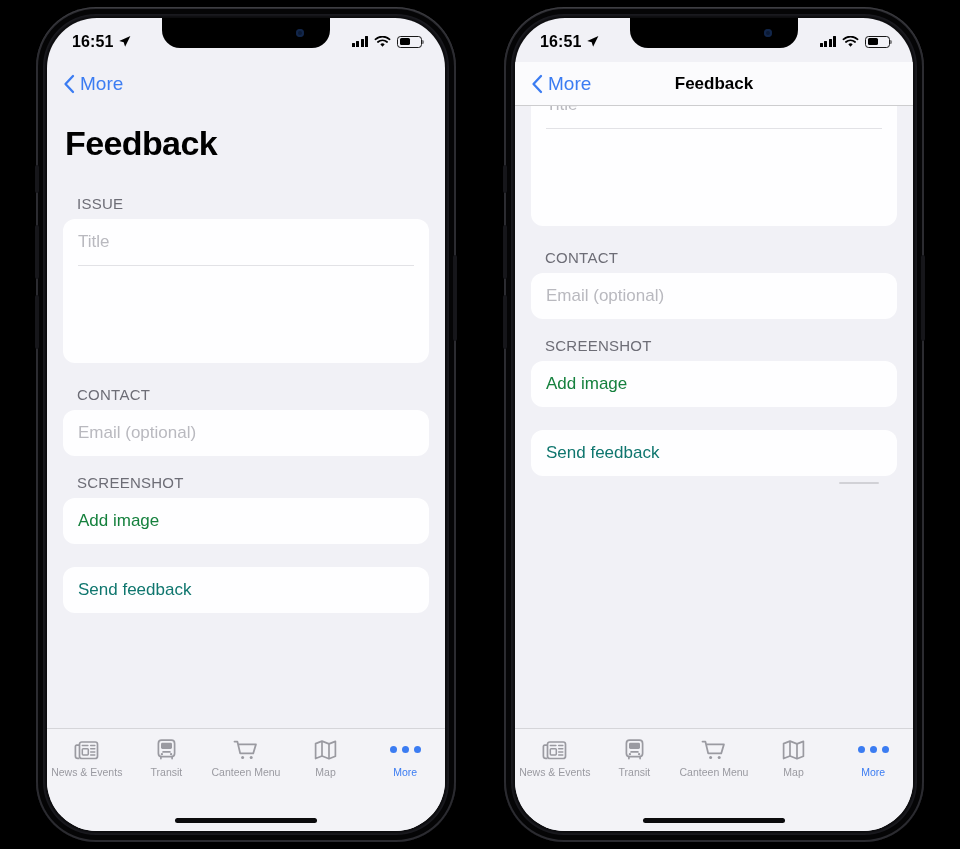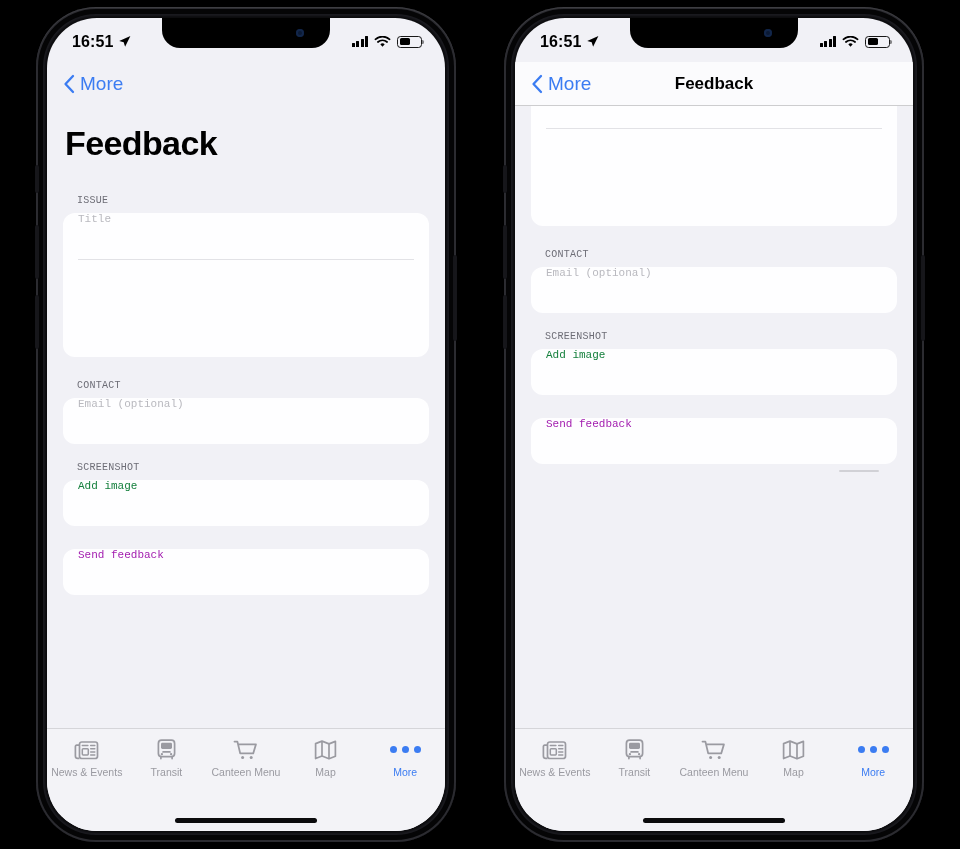--- a/index.html
+++ b/index.html
@@ -196,51 +196,50 @@
 
   .large-title {
     font-size: 34px;
     font-weight: bold;
     color: #000;
     letter-spacing: -0.6px;
     padding: 18px 0 32px 2px;
   }
 
   .section-label {
-    font-size: 10px;
+    font-size: 15px;
     color: #6d6d76;
     letter-spacing: 0.25px;
     padding: 0 0 7px 14px;
-    font-family: Liberation Mono, monospace;
   }
 
   .card {
     background: #fefeff;
     border-radius: 12px;
   }
   .field-row {
     height: 46px;
     display: flex;
+    align-items: center;
     padding: 0 15px;
-    font-size: 11px;
-    font-family: Liberation Mono, monospace;
+    font-size: 17px;
   }
   .placeholder { color: #b9b9bf; }
   .divider {
     height: 0.6px;
     background: #e2e2e6;
     margin: 0 15px;
   }
   .textarea-body { height: 97px; }
 
   .gap-lg { height: 23px; }
   .gap-md { height: 18px; }
 
   .link-text { color: #15803d; }
-  .disabled-text { color: #a21caf; }
+  .disabled-text { color: #0f766e; }
 
   .scroll-indicator {
     position: absolute;
     right: 18px;
     width: 40px;
     height: 2.5px;
     border-radius: 2px;
     background: rgba(0,0,0,0.13);
   }
 

